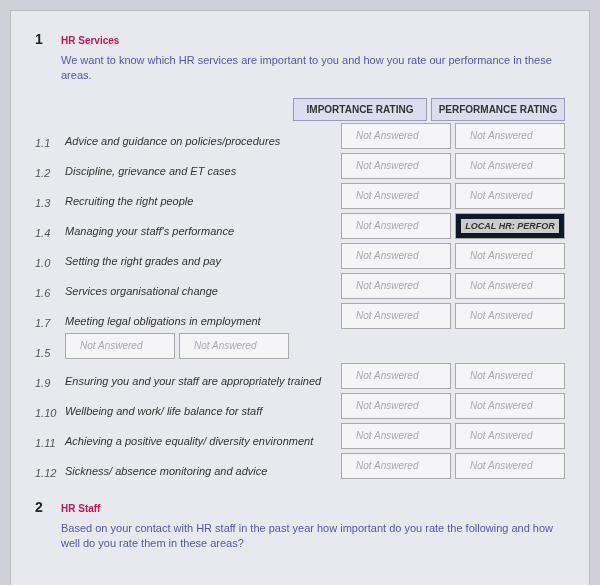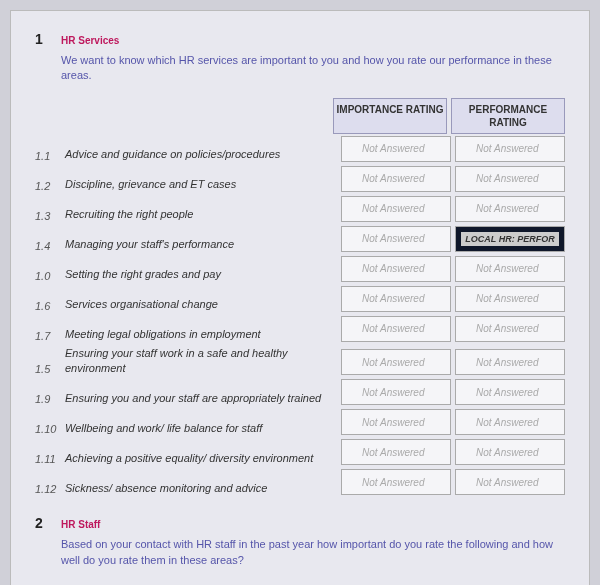--- a/index.html
+++ b/index.html
@@ -44,21 +44,21 @@
     .table-area {
       width: 100%;
     }
     .col-headers {
       display: flex;
       justify-content: flex-end;
       margin-bottom: 2px;
       padding-right: 0;
     }
     .col-header {
-      width: 114px;
+      width: 134px;
       text-align: center;
       font-size: 10px;
       font-weight: bold;
       color: #333;
       border: 1.5px solid #9999bb;
       background: #dde;
       padding: 4px 2px;
       line-height: 1.3;
       margin-left: 4px;
     }
@@ -85,21 +85,21 @@
       display: flex;
       gap: 4px;
     }
     .answer-box {
       width: 110px;
       height: 26px;
       border: 1px solid #aaa;
       background: #f5f5f8;
       font-size: 10px;
       color: #aaa;
-      padding: 4px 20px;
+      padding: 4px 14px;
       position: relative;
       display: flex;
       align-items: center;
     }
     .overlay-text {
       position: absolute;
       top: 0; left: 0; right: 0; bottom: 0;
       display: flex;
       align-items: center;
       justify-content: center;
@@ -212,21 +212,20 @@
         <div class="answer-box">
           <span style="font-size:10px;color:#aaa;">Not Answered</span>
         </div>
         <div class="answer-box" style="position:relative;">
           <span style="font-size:10px;color:#aaa;">Not Answered</span>
         </div>
       </div>
     </div>
         <div class="row">
       <span class="row-num">1.5</span>
-      <span class="row-label">Ensuring your staff work in a safe and healthy environment</span>
       <div class="row-inputs">
         <div class="answer-box">
           <span style="font-size:10px;color:#aaa;">Not Answered</span>
         </div>
         <div class="answer-box" style="position:relative;">
           <span style="font-size:10px;color:#aaa;">Not Answered</span>
         </div>
       </div>
     </div>
         <div class="row">

